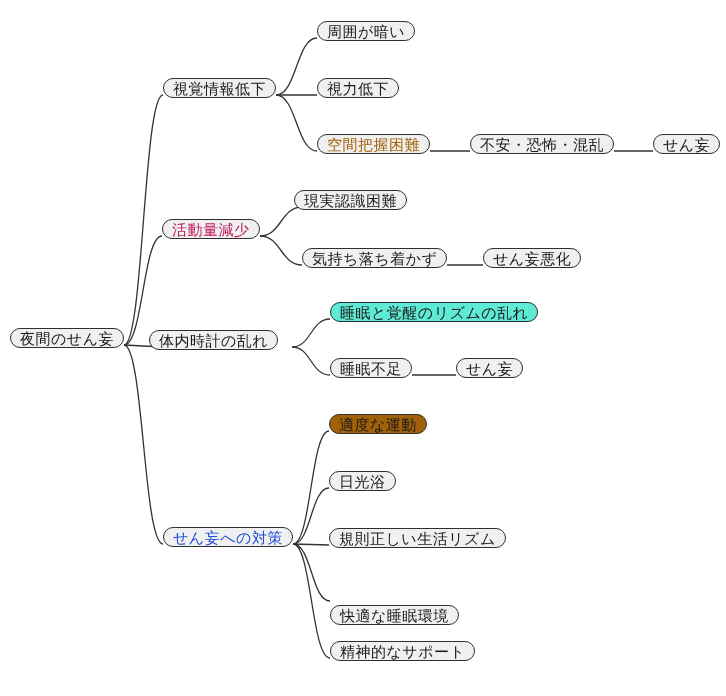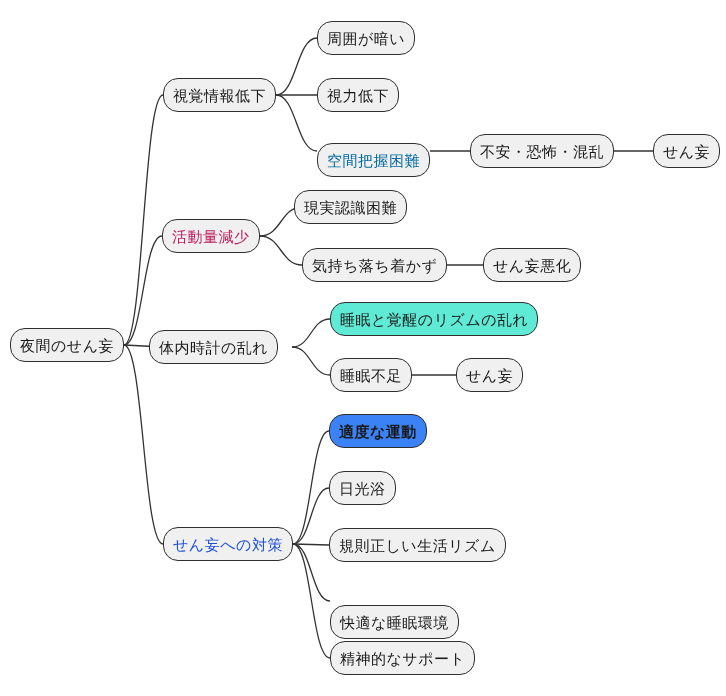--- a/index.html
+++ b/index.html
@@ -25,21 +25,21 @@
   .node-layer {
     position: absolute;
     left: 0;
     top: 0;
     width: 726px;
     height: 696px;
   }
   .mindmap-node {
     position: absolute;
     box-sizing: border-box;
-    height: 34px;
+    height: 20px;
     display: inline-flex;
     align-items: center;
     justify-content: center;
     padding: 0 9px;
     border: 1.5px solid #2f2f2f;
     border-radius: 15px;
     background: #f0f0f0;
     color: #1a1a1a;
     font-size: 15px;
     line-height: 1;
@@ -71,31 +71,31 @@
       <path d="M 293 544 C 311 544, 311 488, 329 488" fill="none" stroke="#333333" stroke-width="1.3"></path>
       <path d="M 293 544 L 329 545" fill="none" stroke="#333333" stroke-width="1.3"></path>
       <path d="M 293 544 C 311.5 544, 311.5 601, 330 601" fill="none" stroke="#333333" stroke-width="1.3"></path>
       <path d="M 293 544 C 311.5 544, 311.5 658, 330 658" fill="none" stroke="#333333" stroke-width="1.3"></path>
     </svg>
   <div class="node-layer" id="node-layer">
       <div class="mindmap-node" style="left: 10px; top: 328px; background: rgb(240, 240, 240); border-color: rgb(47, 47, 47); color: rgb(26, 26, 26); text-align: center;">夜間のせん妄</div>
       <div class="mindmap-node" style="left: 163px; top: 78px; background: rgb(240, 240, 240); border-color: rgb(47, 47, 47); color: rgb(26, 26, 26);">視覚情報低下</div>
       <div class="mindmap-node" style="left: 317px; top: 21px; background: rgb(240, 240, 240); border-color: rgb(47, 47, 47); color: rgb(26, 26, 26);">周囲が暗い</div>
       <div class="mindmap-node" style="left: 317px; top: 78px; background: rgb(240, 240, 240); border-color: rgb(47, 47, 47); color: rgb(26, 26, 26);">視力低下</div>
-      <div class="mindmap-node" style="left: 317px; top: 134px; background: rgb(240, 240, 240); border-color: rgb(47, 47, 47); color: #0369a1; margin-top: 9px;">空間把握困難</div>
+      <div class="mindmap-node" style="left: 317px; top: 134px; background: rgb(240, 240, 240); border-color: rgb(47, 47, 47); color: #a16207;">空間把握困難</div>
       <div class="mindmap-node" style="left: 470px; top: 134px; background: rgb(240, 240, 240); border-color: rgb(47, 47, 47); color: rgb(26, 26, 26);">不安・恐怖・混乱</div>
       <div class="mindmap-node" style="left: 653px; top: 134px; background: rgb(240, 240, 240); border-color: rgb(47, 47, 47); color: rgb(26, 26, 26);">せん妄</div>
       <div class="mindmap-node" style="left: 162px; top: 219px; background: rgb(240, 240, 240); border-color: rgb(47, 47, 47); color: #be185d; text-align: right;">活動量減少</div>
       <div class="mindmap-node" style="left: 294px; top: 190px; background: rgb(240, 240, 240); border-color: rgb(47, 47, 47); color: rgb(26, 26, 26);">現実認識困難</div>
       <div class="mindmap-node" style="left: 302px; top: 248px; background: rgb(240, 240, 240); border-color: rgb(47, 47, 47); color: rgb(26, 26, 26);">気持ち落ち着かず</div>
       <div class="mindmap-node" style="left: 483px; top: 248px; background: rgb(240, 240, 240); border-color: rgb(47, 47, 47); color: rgb(26, 26, 26);">せん妄悪化</div>
       <div class="mindmap-node" style="left: 149px; top: 330px; background: rgb(240, 240, 240); border-color: rgb(47, 47, 47); color: rgb(26, 26, 26);">体内時計の乱れ</div>
       <div class="mindmap-node" style="left: 330px; top: 302px; background: #5eead4; border-color: rgb(47, 47, 47); color: rgb(26, 26, 26);">睡眠と覚醒のリズムの乱れ</div>
       <div class="mindmap-node" style="left: 330px; top: 358px; background: rgb(240, 240, 240); border-color: rgb(47, 47, 47); color: rgb(26, 26, 26);">睡眠不足</div>
       <div class="mindmap-node" style="left: 456px; top: 358px; background: rgb(240, 240, 240); border-color: rgb(47, 47, 47); color: rgb(26, 26, 26);">せん妄</div>
       <div class="mindmap-node" style="left: 163px; top: 527px; background: rgb(240, 240, 240); border-color: rgb(47, 47, 47); color: #1d4ed8;">せん妄への対策</div>
-      <div class="mindmap-node" style="left: 329px; top: 414px; background: #3b82f6; border-color: rgb(47, 47, 47); color: rgb(26, 26, 26); font-weight: bold;">適度な運動</div>
+      <div class="mindmap-node" style="left: 329px; top: 414px; background: #a16207; border-color: rgb(47, 47, 47); color: rgb(26, 26, 26);">適度な運動</div>
       <div class="mindmap-node" style="left: 329px; top: 471px; background: rgb(240, 240, 240); border-color: rgb(47, 47, 47); color: rgb(26, 26, 26);">日光浴</div>
       <div class="mindmap-node" style="left: 329px; top: 528px; background: rgb(240, 240, 240); border-color: rgb(47, 47, 47); color: rgb(26, 26, 26);">規則正しい生活リズム</div>
       <div class="mindmap-node" style="left: 330px; top: 584px; background: rgb(240, 240, 240); border-color: rgb(47, 47, 47); color: rgb(26, 26, 26); margin-top: 21px;">快適な睡眠環境</div>
       <div class="mindmap-node" style="left: 330px; top: 641px; background: rgb(240, 240, 240); border-color: rgb(47, 47, 47); color: rgb(26, 26, 26);">精神的なサポート</div>
     </div>
 </div>
 
 </body></html>

